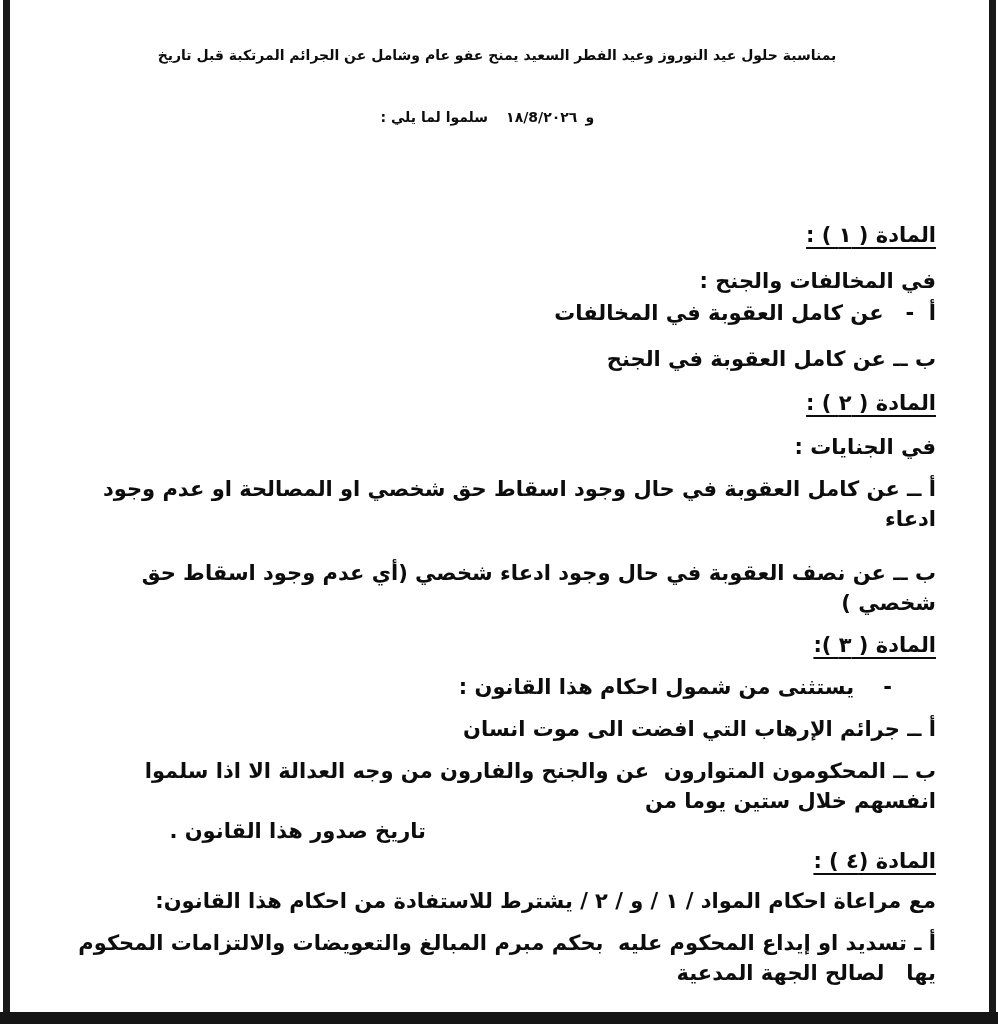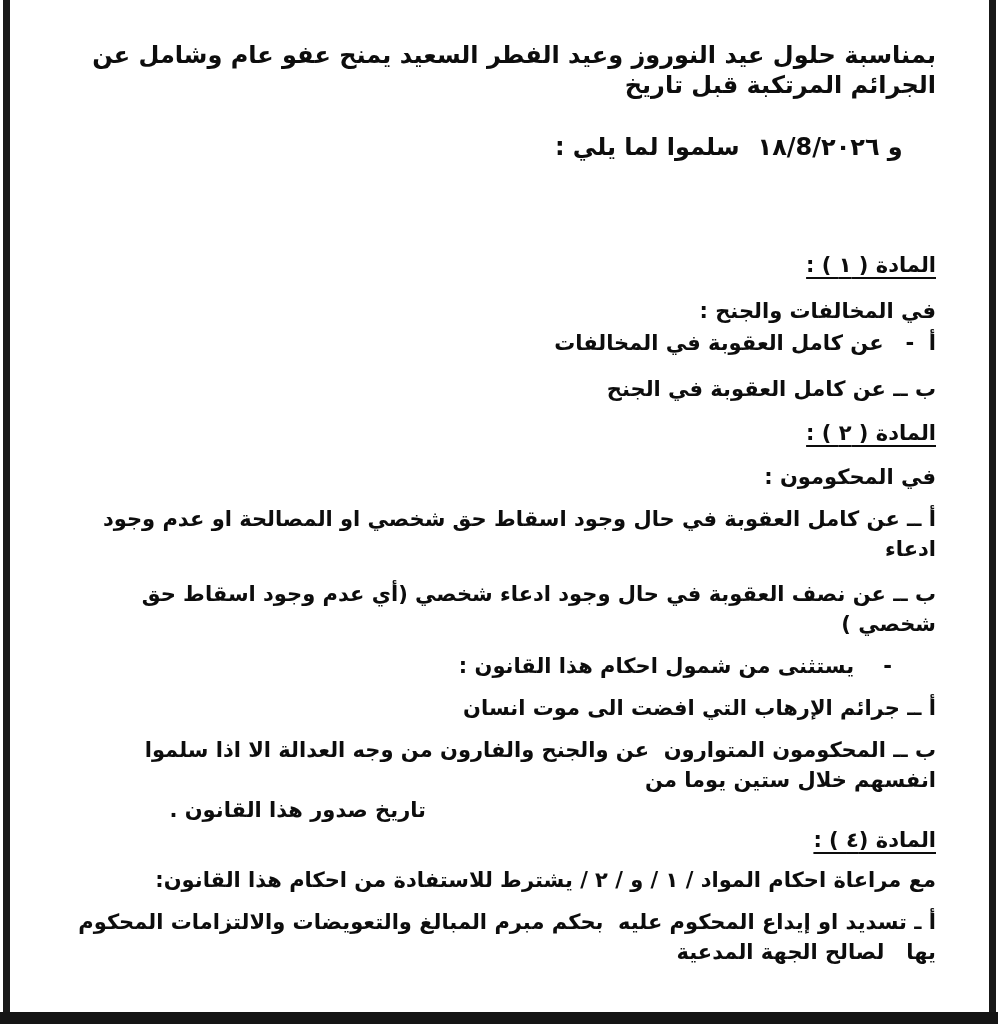--- a/index.html
+++ b/index.html
@@ -31,37 +31,37 @@
     text-align: right;
     color: #0d0d0d;
     font-weight: bold;
     font-size: 21px;
     line-height: 30px;
   }
   .ln {
     white-space: pre-wrap;
     margin: 0;
   }
-  .hdr { font-size: 24px; }
+  .hdr { font-size: 14px; text-align: center; }
   .title {
     text-decoration: underline;
     text-decoration-thickness: 2px;
     text-underline-offset: 5px;
   }
   .date {
     margin-right: 8px;
     margin-left: 18px;
     display: inline-block;
   }
   
   .mt2  { margin-top: 2px; }
   .mt10 { margin-top: 10px; }
   .mt12 { margin-top: 12px; }
   .mt14 { margin-top: 14px; }
-  .mt15 { margin-top: 15px; }
+  .mt15 { margin-top: 24px; }
   .mt16 { margin-top: 16px; }
   .mt40 { }
   .mt58 { margin-top: 58px; }
   
   .ind-dash  { margin-right: 44px;  }
   .ind-b3l2  { margin-right: 510px; }
 </style>
 </head>
 <body>
 
@@ -76,24 +76,25 @@
   <div class="ln hdr mt2">
     <span>و</span><span class="date">٢٠٢٦/8/١٨</span><span>سلموا لما يلي :</span>
   </div>
 
   <div class="ln title mt58">المادة ( ١ ) :</div>
   <div class="ln mt16">في المخالفات والجنح :</div>
   <div class="ln mt2">أ  -   عن كامل العقوبة في المخالفات</div>
   <div class="ln mt16">ب ــ عن كامل العقوبة في الجنح</div>
 
   <div class="ln title mt14">المادة ( ٢ ) :</div>
-  <div class="ln mt14">في المحكومون :</div>
+  <div class="ln mt14">في الجنايات :</div>
   <div class="ln mt12">أ ــ عن كامل العقوبة في حال وجود اسقاط حق شخصي او المصالحة او عدم وجود ادعاء</div>
   <div class="ln mt15">ب ــ عن نصف العقوبة في حال وجود ادعاء شخصي (أي عدم وجود اسقاط حق شخصي )</div>
 
+  <div class="ln title mt12">المادة ( ٣ ):</div>
   <div class="ln ind-dash mt12">-    يستثنى من شمول احكام هذا القانون :</div>
   <div class="ln mt12">أ ــ جرائم الإرهاب التي افضت الى موت انسان</div>
   <div class="ln mt12">ب ــ المحكومون المتوارون  عن والجنح والفارون من وجه العدالة الا اذا سلموا انفسهم خلال ستين يوما من</div>
   <div class="ln ind-b3l2">تاريخ صدور هذا القانون .</div>
 
   <div class="ln title mt40">المادة (٤ ) :</div>
   <div class="ln mt10">مع مراعاة احكام المواد / ١ / و / ٢ / يشترط للاستفادة من احكام هذا القانون:</div>
   <div class="ln mt12">أ ـ تسديد او إيداع المحكوم عليه  بحكم مبرم المبالغ والتعويضات والالتزامات المحكوم يها   لصالح الجهة المدعية</div>
 
 </div>

